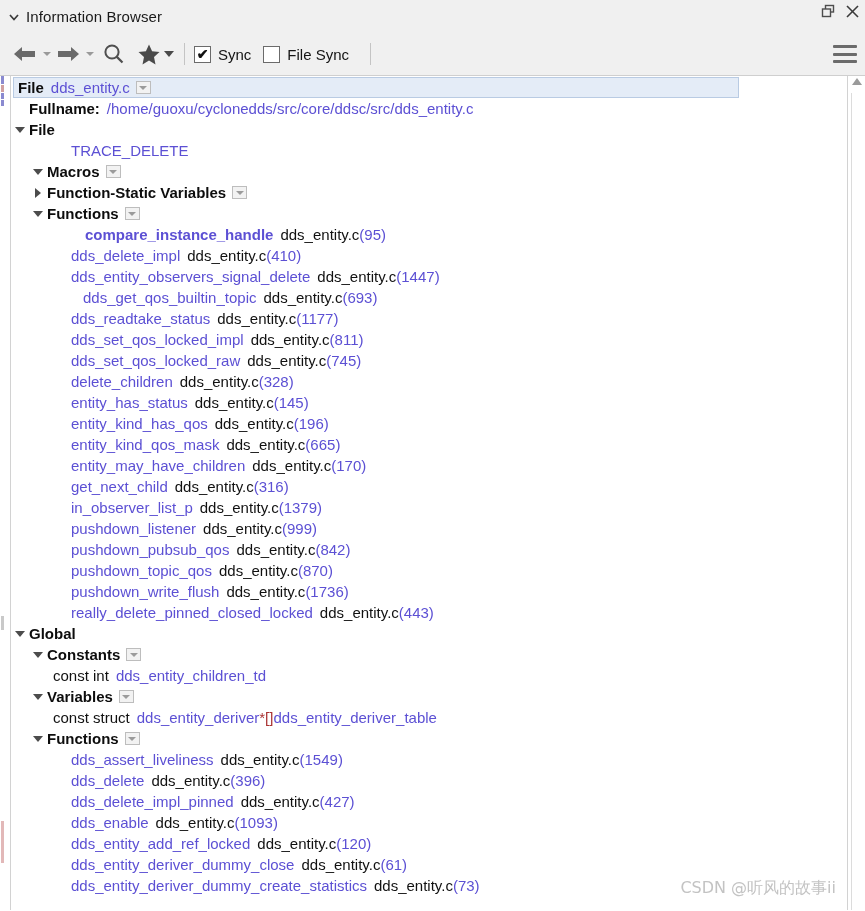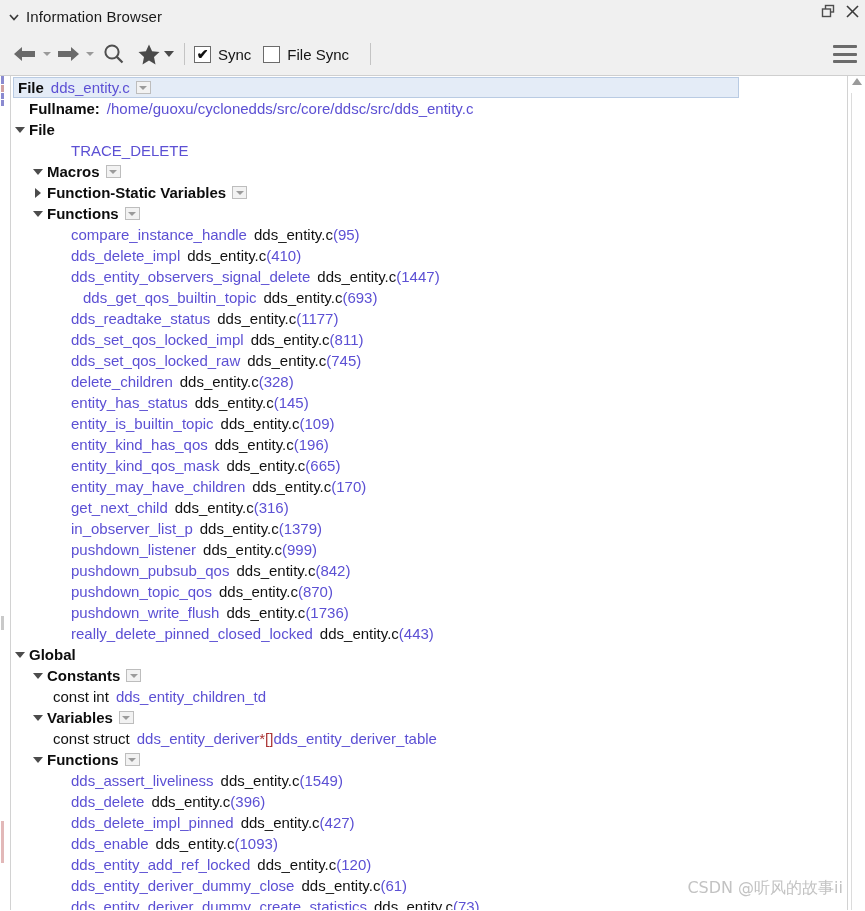--- a/index.html
+++ b/index.html
@@ -305,21 +305,21 @@
     top: 17px;
     bottom: 0;
     left: 3px;
     width: 1px;
     background: #dcdcdc;
   }
 
   
   .watermark {
     position: absolute;
-    right: 22px;
+    right: 29px;
     bottom: 12px;
     font-size: 16px;
     color: #c3c3c3;
     font-family: "DejaVu Sans", sans-serif;
     pointer-events: none;
     white-space: nowrap;
   }
 </style>
 </head>
 <body>
@@ -470,21 +470,21 @@
             <span class="tw-open"></span>
           </span>
         <span class="lbl-bold">Functions</span>
         <span class="ddbtn">
             <span class="c"></span>
           </span>
       </div>
 
       <div id="local-fn-list">
           <div class="row ind-4">
-            <span class="lnk" style="margin-left: 4px;">compare_instance_handle</span>
+            <span class="lnk" style="margin-left: 18px; font-weight: bold;">compare_instance_handle</span>
             <span class="lbl-plain gap-l"><span class="blk">dds_entity.c</span><span class="num">(95)</span></span>
           </div>
           <div class="row ind-4">
             <span class="lnk" style="margin-left: 4px;">dds_delete_impl</span>
             <span class="lbl-plain gap-l"><span class="blk">dds_entity.c</span><span class="num">(410)</span></span>
           </div>
           <div class="row ind-4">
             <span class="lnk" style="margin-left: 4px;">dds_entity_observers_signal_delete</span>
             <span class="lbl-plain gap-l"><span class="blk">dds_entity.c</span><span class="num">(1447)</span></span>
           </div>
@@ -504,24 +504,20 @@
             <span class="lnk" style="margin-left: 4px;">dds_set_qos_locked_raw</span>
             <span class="lbl-plain gap-l"><span class="blk">dds_entity.c</span><span class="num">(745)</span></span>
           </div>
           <div class="row ind-4">
             <span class="lnk" style="margin-left: 4px;">delete_children</span>
             <span class="lbl-plain gap-l"><span class="blk">dds_entity.c</span><span class="num">(328)</span></span>
           </div>
           <div class="row ind-4">
             <span class="lnk" style="margin-left: 4px;">entity_has_status</span>
             <span class="lbl-plain gap-l"><span class="blk">dds_entity.c</span><span class="num">(145)</span></span>
-          </div>
-          <div class="row ind-4">
-            <span class="lnk" style="margin-left: 4px;">entity_is_builtin_topic</span>
-            <span class="lbl-plain gap-l"><span class="blk">dds_entity.c</span><span class="num">(109)</span></span>
           </div>
           <div class="row ind-4">
             <span class="lnk" style="margin-left: 4px;">entity_kind_has_qos</span>
             <span class="lbl-plain gap-l"><span class="blk">dds_entity.c</span><span class="num">(196)</span></span>
           </div>
           <div class="row ind-4">
             <span class="lnk" style="margin-left: 4px;">entity_kind_qos_mask</span>
             <span class="lbl-plain gap-l"><span class="blk">dds_entity.c</span><span class="num">(665)</span></span>
           </div>
           <div class="row ind-4">

